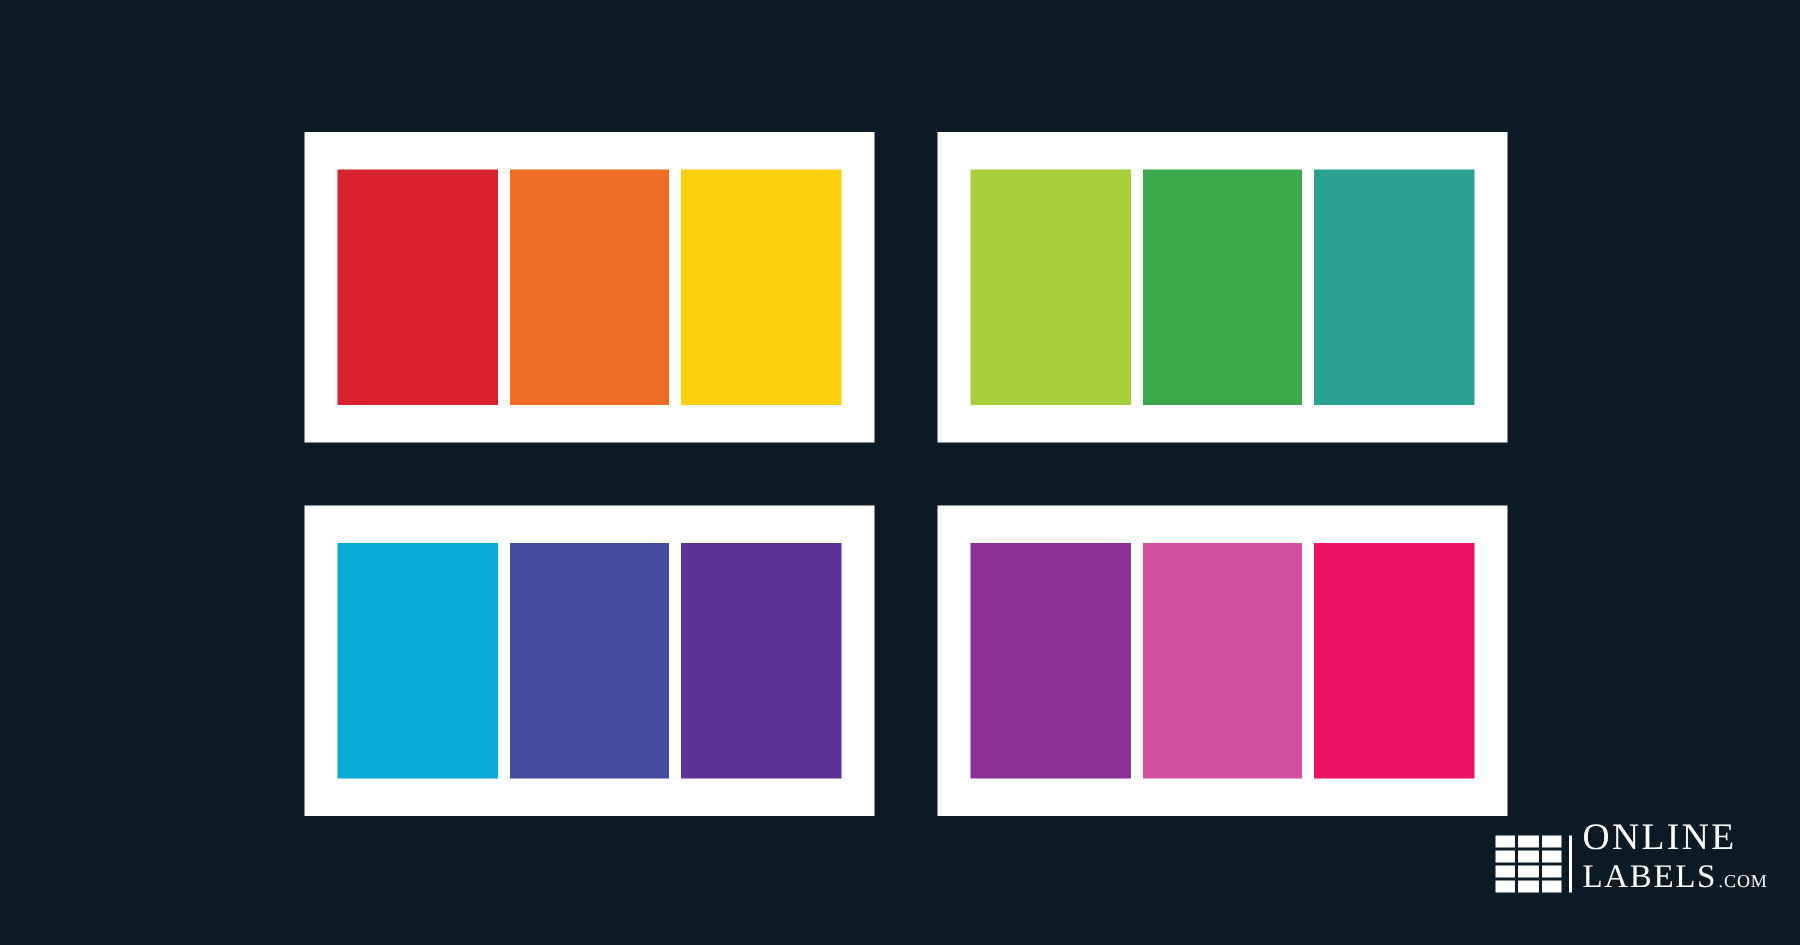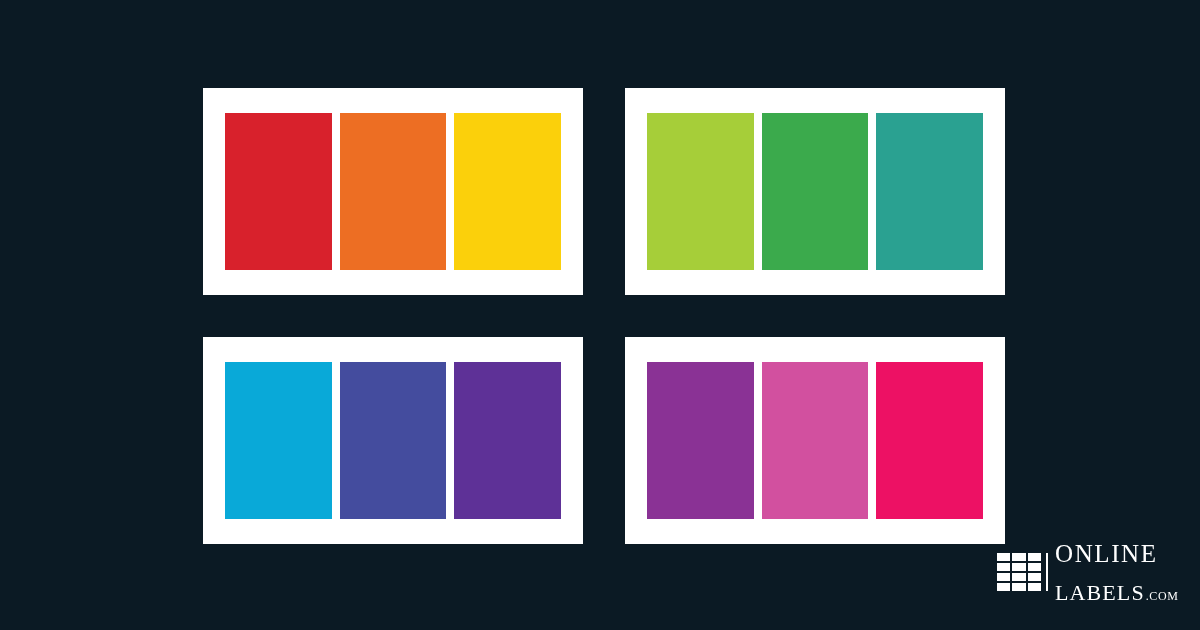--- a/index.html
+++ b/index.html
@@ -56,21 +56,21 @@
 
   
   .logo {
     position: absolute;
     left: 997px;
     top: 549px;
     width: 182px;
     height: 46px;
     display: flex;
     flex-direction: row;
-    align-items: center;
+    align-items: flex-end;
   }
 
   .logo-mark {
     width: 44px;
     height: 38px;
     display: grid;
     grid-template-columns: repeat(3, 1fr);
     grid-template-rows: repeat(4, 1fr);
     gap: 2px;
     flex: 0 0 auto;
@@ -99,21 +99,21 @@
     font-family: "Liberation Serif", serif;
     font-size: 25px;
     letter-spacing: 1.6px;
     line-height: 1;
   }
   .logo-line2 {
     font-family: "Liberation Serif", serif;
     font-size: 22px;
     letter-spacing: 1.1px;
     line-height: 1;
-    margin-top: 16px;
+    margin-top: 2px;
     display: flex;
     align-items: baseline;
   }
   .logo-dotcom {
     font-family: Liberation Serif, serif;
     font-size: 12px;
     letter-spacing: 0.6px;
     margin-left: 1px;
   }
 </style>

